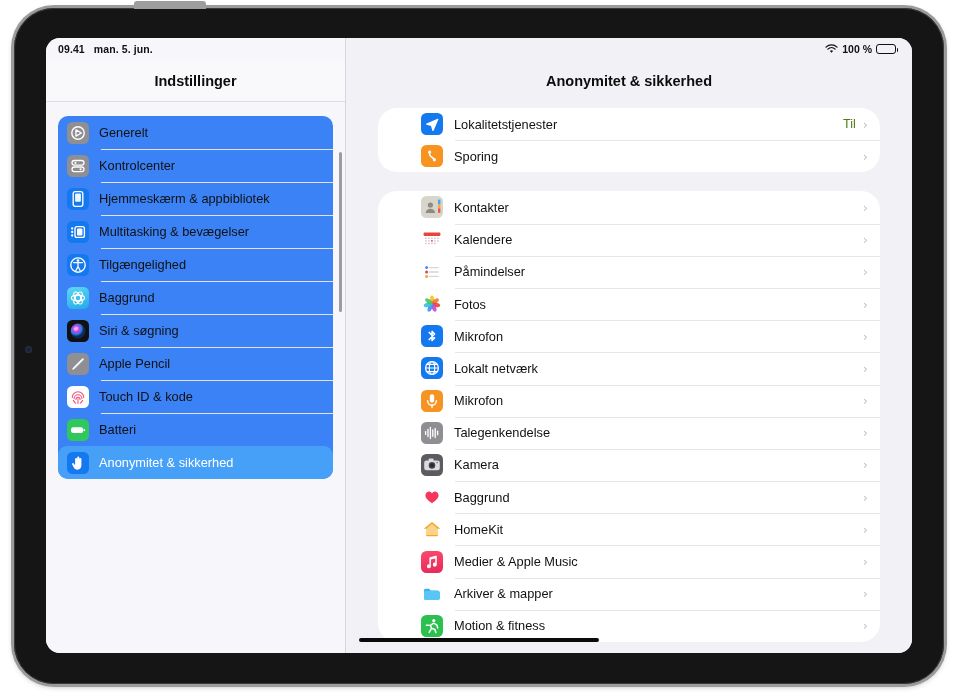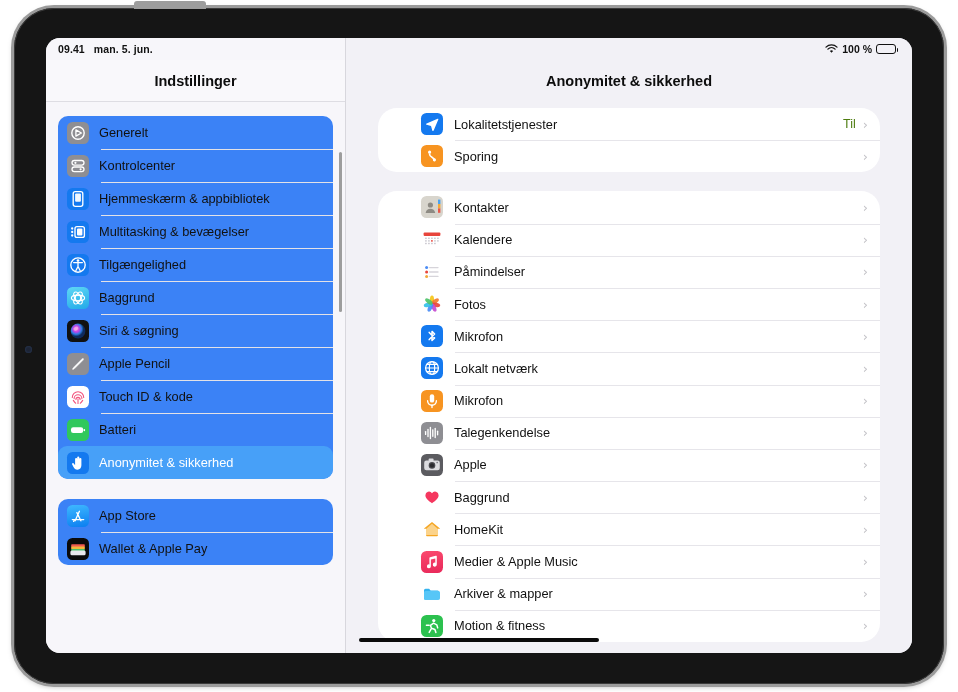--- a/index.html
+++ b/index.html
@@ -356,43 +356,20 @@
                 </span>
                 <span class="srow-label">Batteri</span>
               </div>
               <div class="srow selected">
                 <span class="appicon" style="background: rgb(20, 121, 239);">
                   <svg width="22" height="22" viewBox="0 0 22 22">
                     <path d="M8.1 13.2V7.1a1.05 1.05 0 0 1 2.1 0v3.4V5.6a1.05 1.05 0 0 1 2.1 0v4.7V7.1a1.05 1.05 0 0 1 2.1 0v6.2c0 2.6-1.6 4.4-3.9 4.4-2.1 0-3.2-1-4-2.6l-1.3-2.5a1 1 0 0 1 1.6-1.2Z" fill="#fff"></path>
                   </svg>
                 </span>
                 <span class="srow-label">Anonymitet &amp; sikkerhed</span>
-              </div>
-            </div>
-            <div class="group">
-              <div class="srow">
-                <span class="appicon" style="background: linear-gradient(170deg, rgb(63, 184, 255), rgb(11, 126, 240));">
-                  <svg width="22" height="22" viewBox="0 0 22 22">
-                    <path d="M5.3 14.6h11.4" stroke="#fff" stroke-width="1.3" stroke-linecap="round"></path>
-                    <path d="M8.1 15.8 L12.4 6.3 M13.9 15.8 L9.9 7.6" stroke="#fff" stroke-width="1.35" stroke-linecap="round"></path>
-                    <path d="M6.6 16.4 L7.4 15" stroke="#fff" stroke-width="1.35" stroke-linecap="round"></path>
-                  </svg>
-                </span>
-                <span class="srow-label">App Store</span>
-              </div>
-              <div class="srow">
-                <span class="appicon" style="background: rgb(11, 11, 11);">
-                  <svg width="22" height="22" viewBox="0 0 22 22">
-                    <rect x="4.2" y="6.2" width="13.6" height="3" rx=".8" fill="#f05a4f"></rect>
-                    <rect x="4.2" y="8.6" width="13.6" height="3" rx=".8" fill="#f5b73c"></rect>
-                    <rect x="4.2" y="11" width="13.6" height="3" rx=".8" fill="#49c06a"></rect>
-                    <rect x="3.4" y="12.6" width="15.2" height="4.6" rx="1.5" fill="#e9e9ee"></rect>
-                  </svg>
-                </span>
-                <span class="srow-label">Wallet &amp; Apple Pay</span>
               </div>
             </div>
           </div>
         <div id="sidebar-scrollbar"></div>
       </div>
     </div>
 
     <div id="detail">
 
       <div class="detail-status">
@@ -572,21 +549,21 @@
               <div class="drow">
                 <span class="appicon" style="background: rgb(91, 91, 96);">
                   <svg width="22" height="22" viewBox="0 0 22 22">
                     <rect x="3.2" y="6.6" width="15.6" height="9.6" rx="2.2" fill="#dcdce0"></rect>
                     <rect x="7.6" y="4.6" width="5" height="2.6" rx=".9" fill="#dcdce0"></rect>
                     <circle cx="11" cy="11.4" r="3.3" fill="#4b4b50"></circle>
                     <circle cx="11" cy="11.4" r="2.1" fill="#2a2a2e"></circle>
                     <circle cx="16.2" cy="8.5" r=".85" fill="#7d7d84"></circle>
                   </svg>
                 </span>
-                <span class="drow-label">Apple</span>
+                <span class="drow-label">Kamera</span>
                 <span class="chev">›</span>
               </div>
               <div class="drow">
                 <span class="appicon" style="background: rgb(255, 255, 255);">
                   <svg width="22" height="22" viewBox="0 0 22 22">
                     <path d="M11 17.2C7.6 14.8 4.4 12.4 4.4 9.2A3.6 3.6 0 0 1 11 7.2a3.6 3.6 0 0 1 6.6 2c0 3.2-3.2 5.6-6.6 8Z" fill="#f5375f"></path>
                   </svg>
                 </span>
                 <span class="drow-label">Baggrund</span>
                 <span class="chev">›</span>

